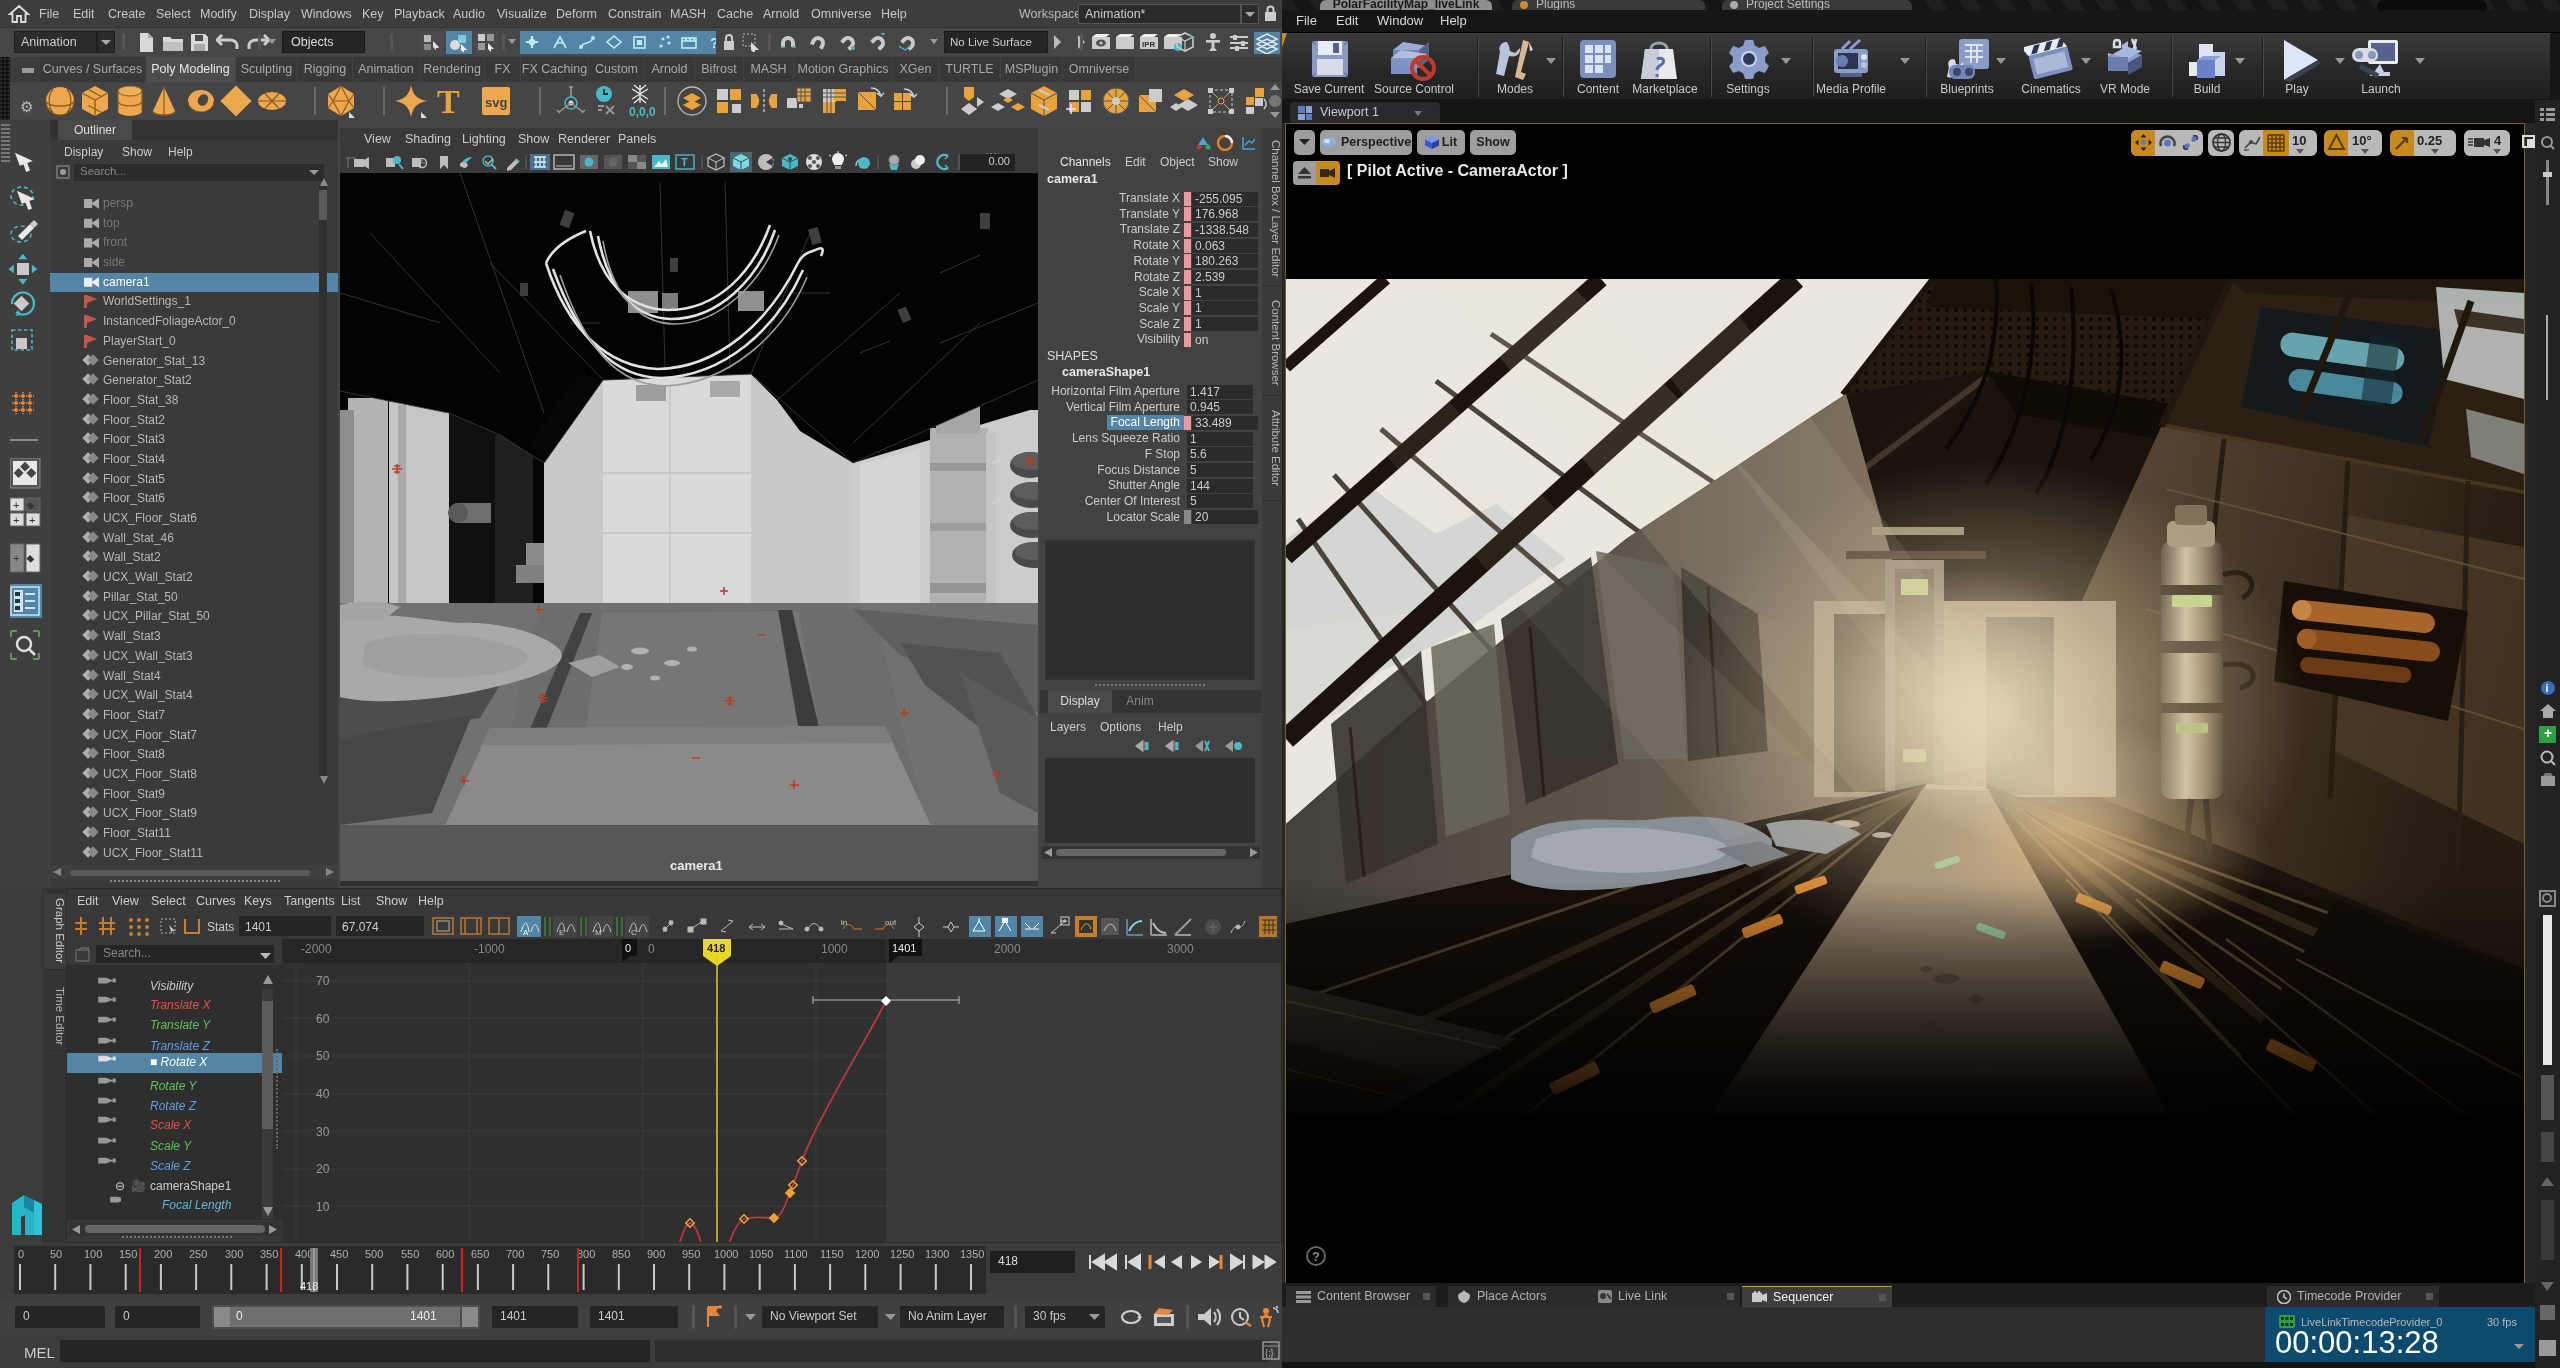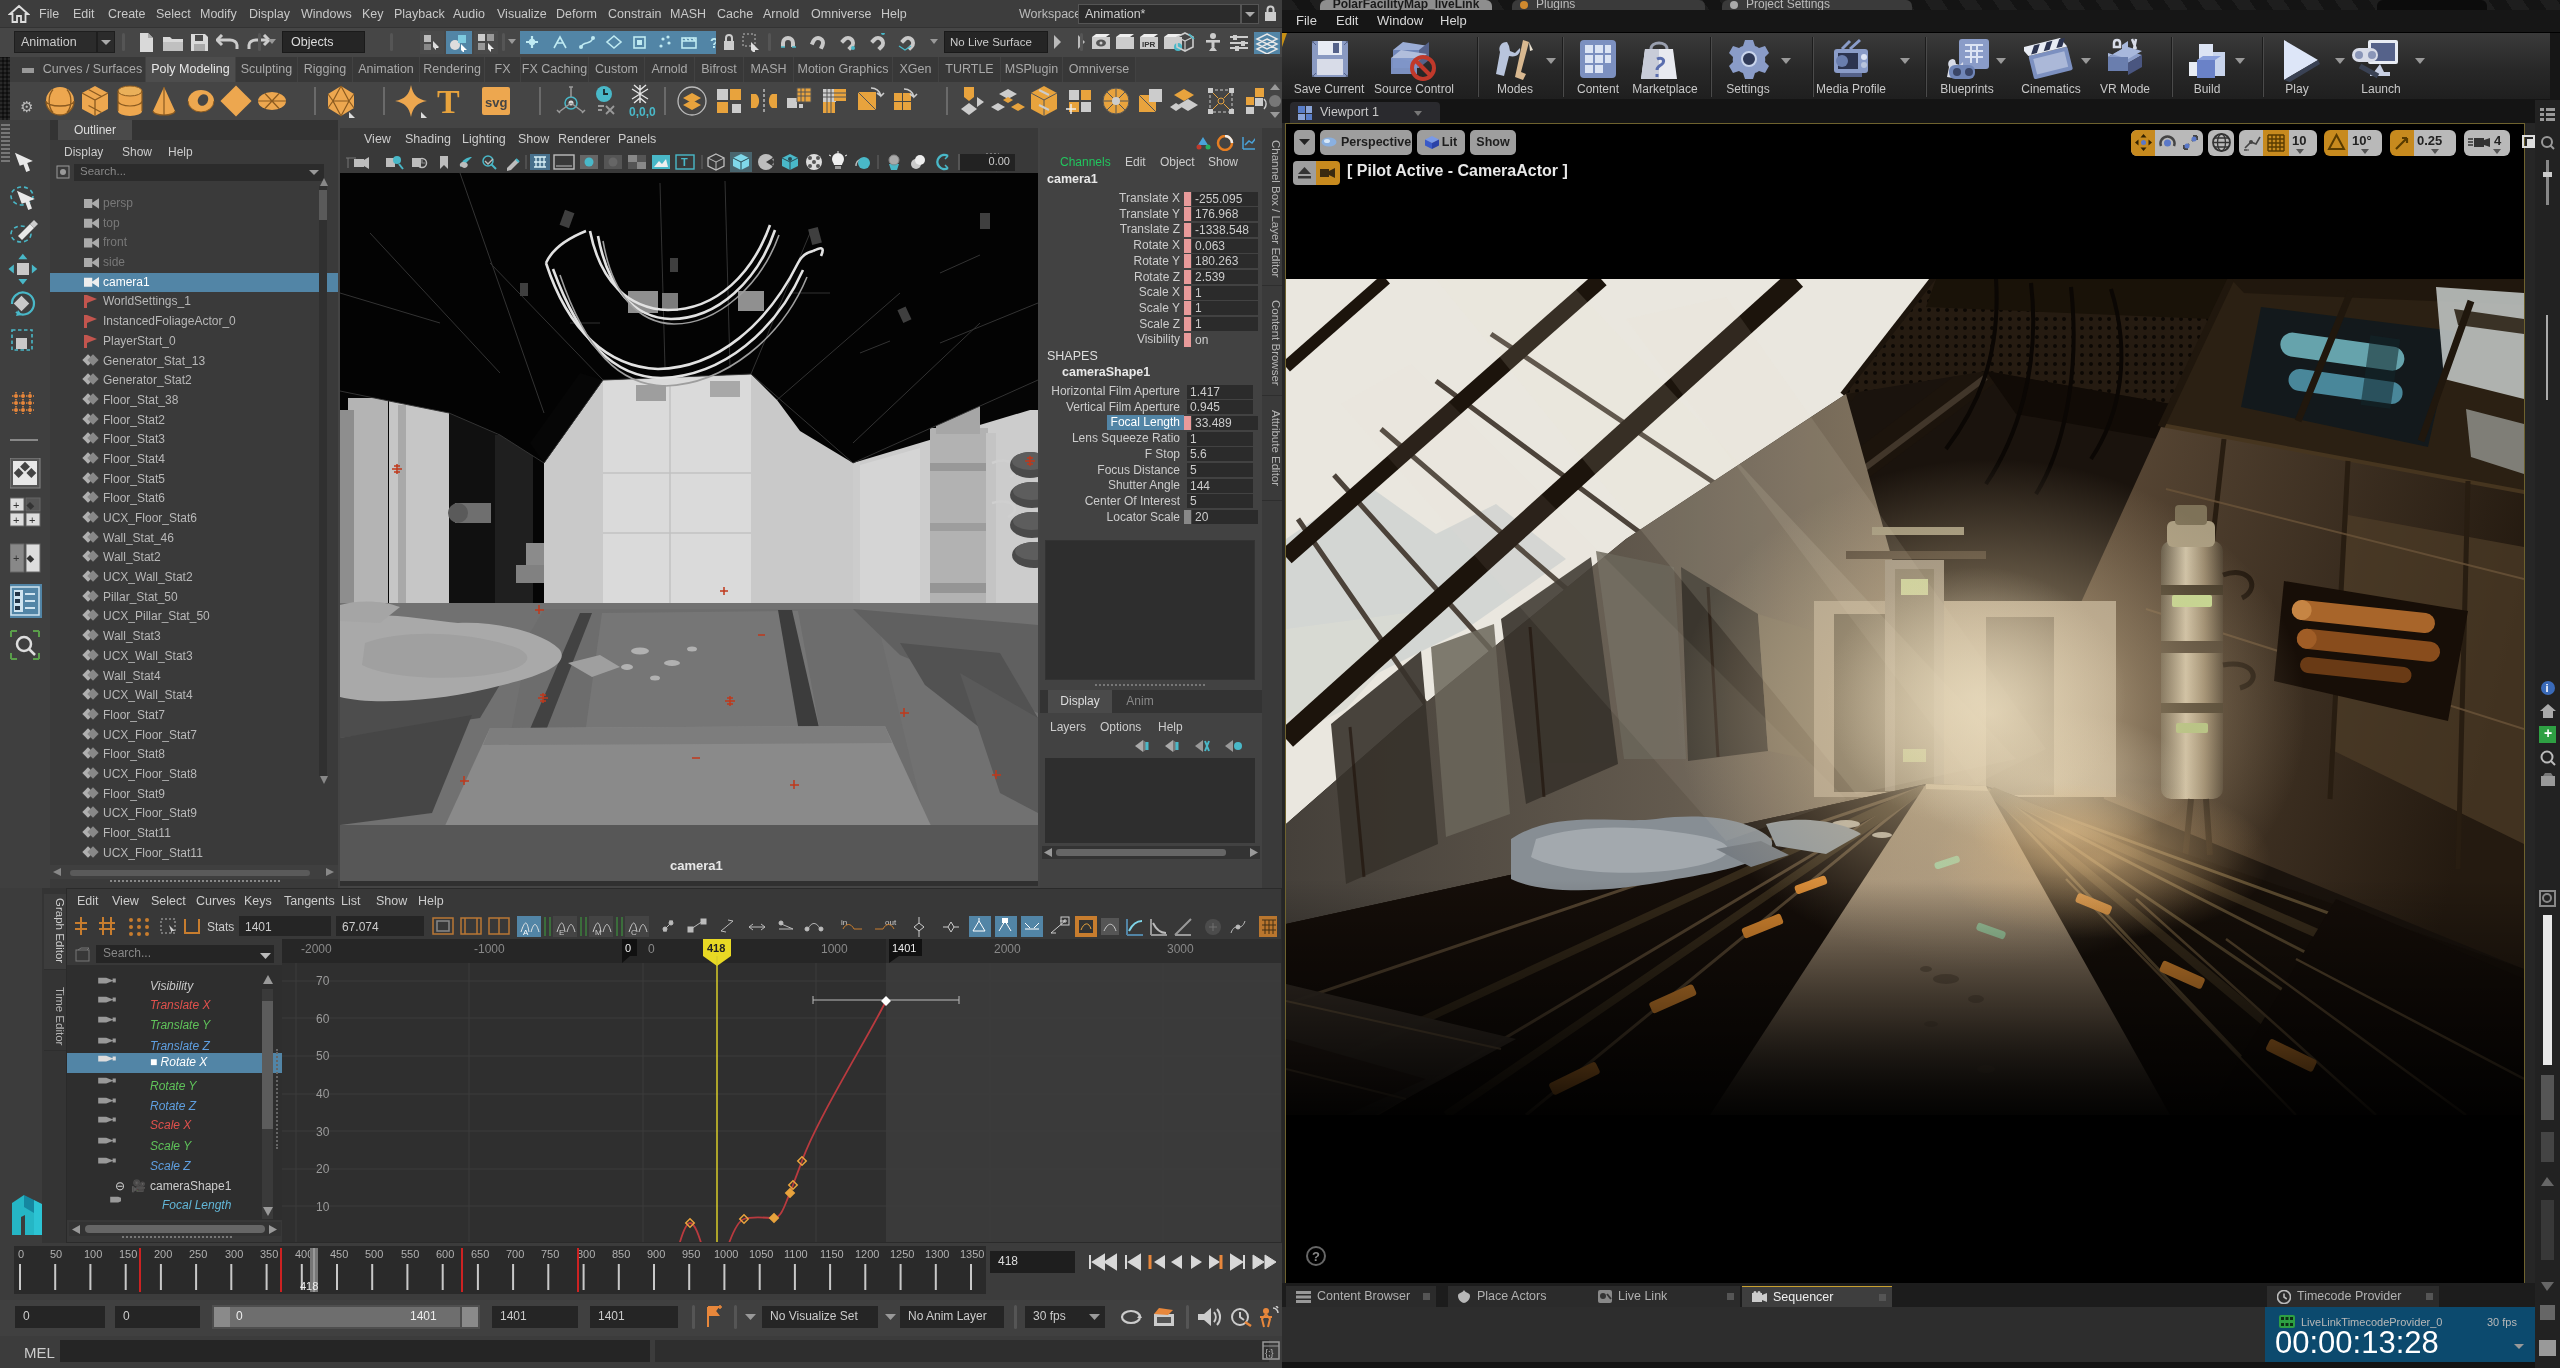--- a/index.html
+++ b/index.html
@@ -876,21 +876,21 @@
     </div>
     <div id="mchan">
       <svg class="abs" style="left:155px;top:7px" width="60" height="16">
           <path d="M8 2 l5 8 h-10z" fill="#4aa3d9"></path>
           <circle cx="4" cy="12" r="2.5" fill="#c0392b"></circle>
           <circle cx="13" cy="12" r="2.5" fill="#27ae60"></circle>
           <circle cx="30" cy="8" r="7" fill="none" stroke="#e67e22" stroke-width="2.5"></circle>
           <path d="M30 1 a7 7 0 0 1 7 7" stroke="#eee" stroke-width="2.5" fill="none"></path>
           <path d="M48 14 V2 M48 14 H60 M50 10 l4 -4 3 2 4 -5" stroke="#4aa3d9" stroke-width="1.5" fill="none"></path>
         </svg>
-      <span class="abs" style="left:20px;top:27px;color:#22c55e">Channels</span>
+      <span class="abs" style="left:20px;top:27px;color:#e5e5e5">Channels</span>
         <span class="abs" style="left:85px;top:27px;color:#ccc">Edit</span>
         <span class="abs" style="left:120px;top:27px;color:#ccc">Object</span>
         <span class="abs" style="left:168px;top:27px;color:#ccc">Show</span>
       <span class="abs" style="left:7px;top:44px;color:#e8e8e8;font-weight:bold;font-size:12.5px">camera1</span>
       <div class="crow" style="top:63px">
           <span class="cl">Translate X</span>
           <i></i>
           <b>-255.095</b>
         </div>
       <div class="crow" style="top:78.7px">
@@ -1422,21 +1422,21 @@
       <span class="abs" style="left:590px;top:6px;width:88px;height:22px;background:#252525;color:#ccc;font-size:12px;padding:3px 8px">1401</span>
       <span class="abs" style="left:692px;top:5px;width:3px;height:24px;background:#555;border-radius:2px"></span>
       <svg class="abs" style="left:702px;top:5px" width="24" height="24">
           <path d="M6 2 v20 M6 2 h10 l-3 4 3 4 h-10" fill="#e8873b" stroke="#e8873b" stroke-width="2"></path>
           <path d="M16 2 h4 M18 0 v4" stroke="#e8873b" stroke-width="1.5"></path>
         </svg>
       <span class="abs" style="left:734px;top:5px;width:3px;height:24px;background:#555;border-radius:2px"></span>
       <svg class="abs" style="left:744px;top:13px" width="13" height="8">
           <path d="M1 1 L6.5 7 L12 1z" fill="#999"></path>
         </svg>
-      <span class="abs" style="left:762px;top:6px;width:116px;height:22px;background:#252525;color:#ccc;font-size:12px;padding:3px 8px">No Visualize Set</span>
+      <span class="abs" style="left:762px;top:6px;width:116px;height:22px;background:#252525;color:#ccc;font-size:12px;padding:3px 8px">No Viewport Set</span>
       <svg class="abs" style="left:884px;top:13px" width="13" height="8">
           <path d="M1 1 L6.5 7 L12 1z" fill="#999"></path>
         </svg>
       <span class="abs" style="left:900px;top:6px;width:104px;height:22px;background:#252525;color:#ccc;font-size:12px;padding:3px 8px">No Anim Layer</span>
       <span class="abs" style="left:1014px;top:5px;width:3px;height:24px;background:#555;border-radius:2px"></span>
       <span class="abs" style="left:1025px;top:6px;width:80px;height:22px;background:#252525;color:#ccc;font-size:12px;padding:3px 8px">30 fps</span>
       <svg class="abs" style="left:1088px;top:13px" width="13" height="8">
           <path d="M1 1 L6.5 7 L12 1z" fill="#999"></path>
         </svg>
       <svg class="abs" style="left:1118px;top:8px" width="26" height="18">

